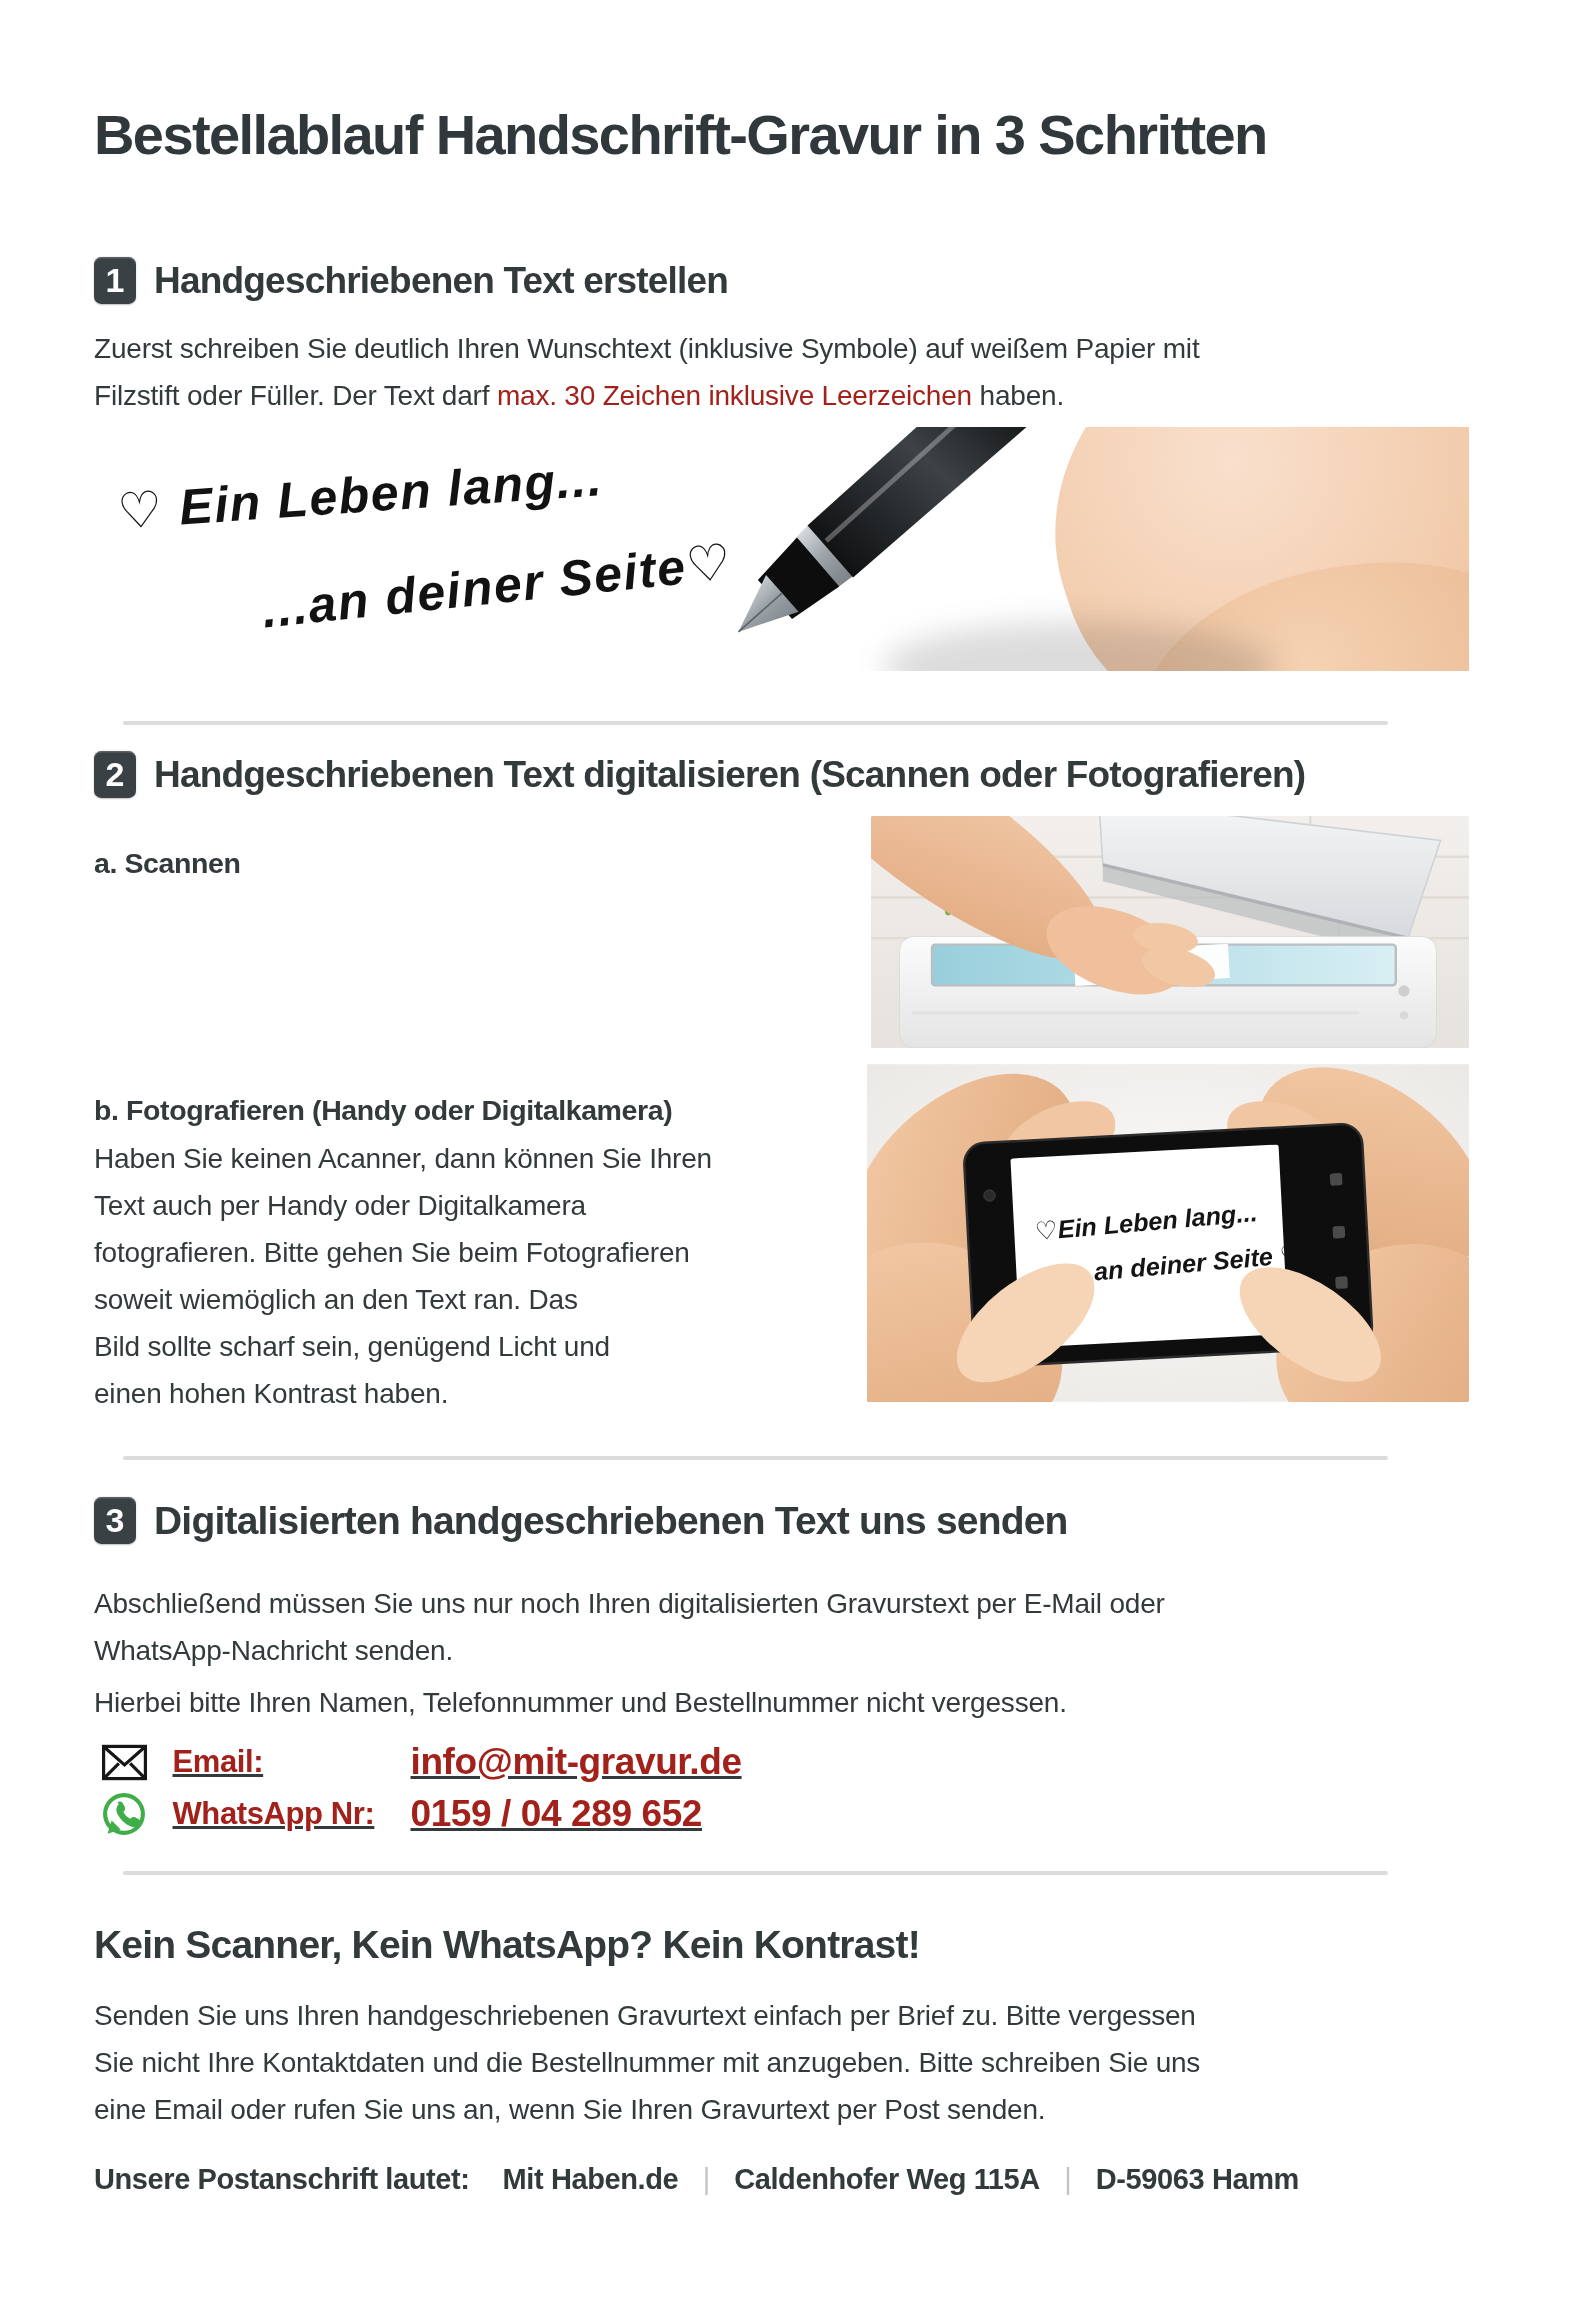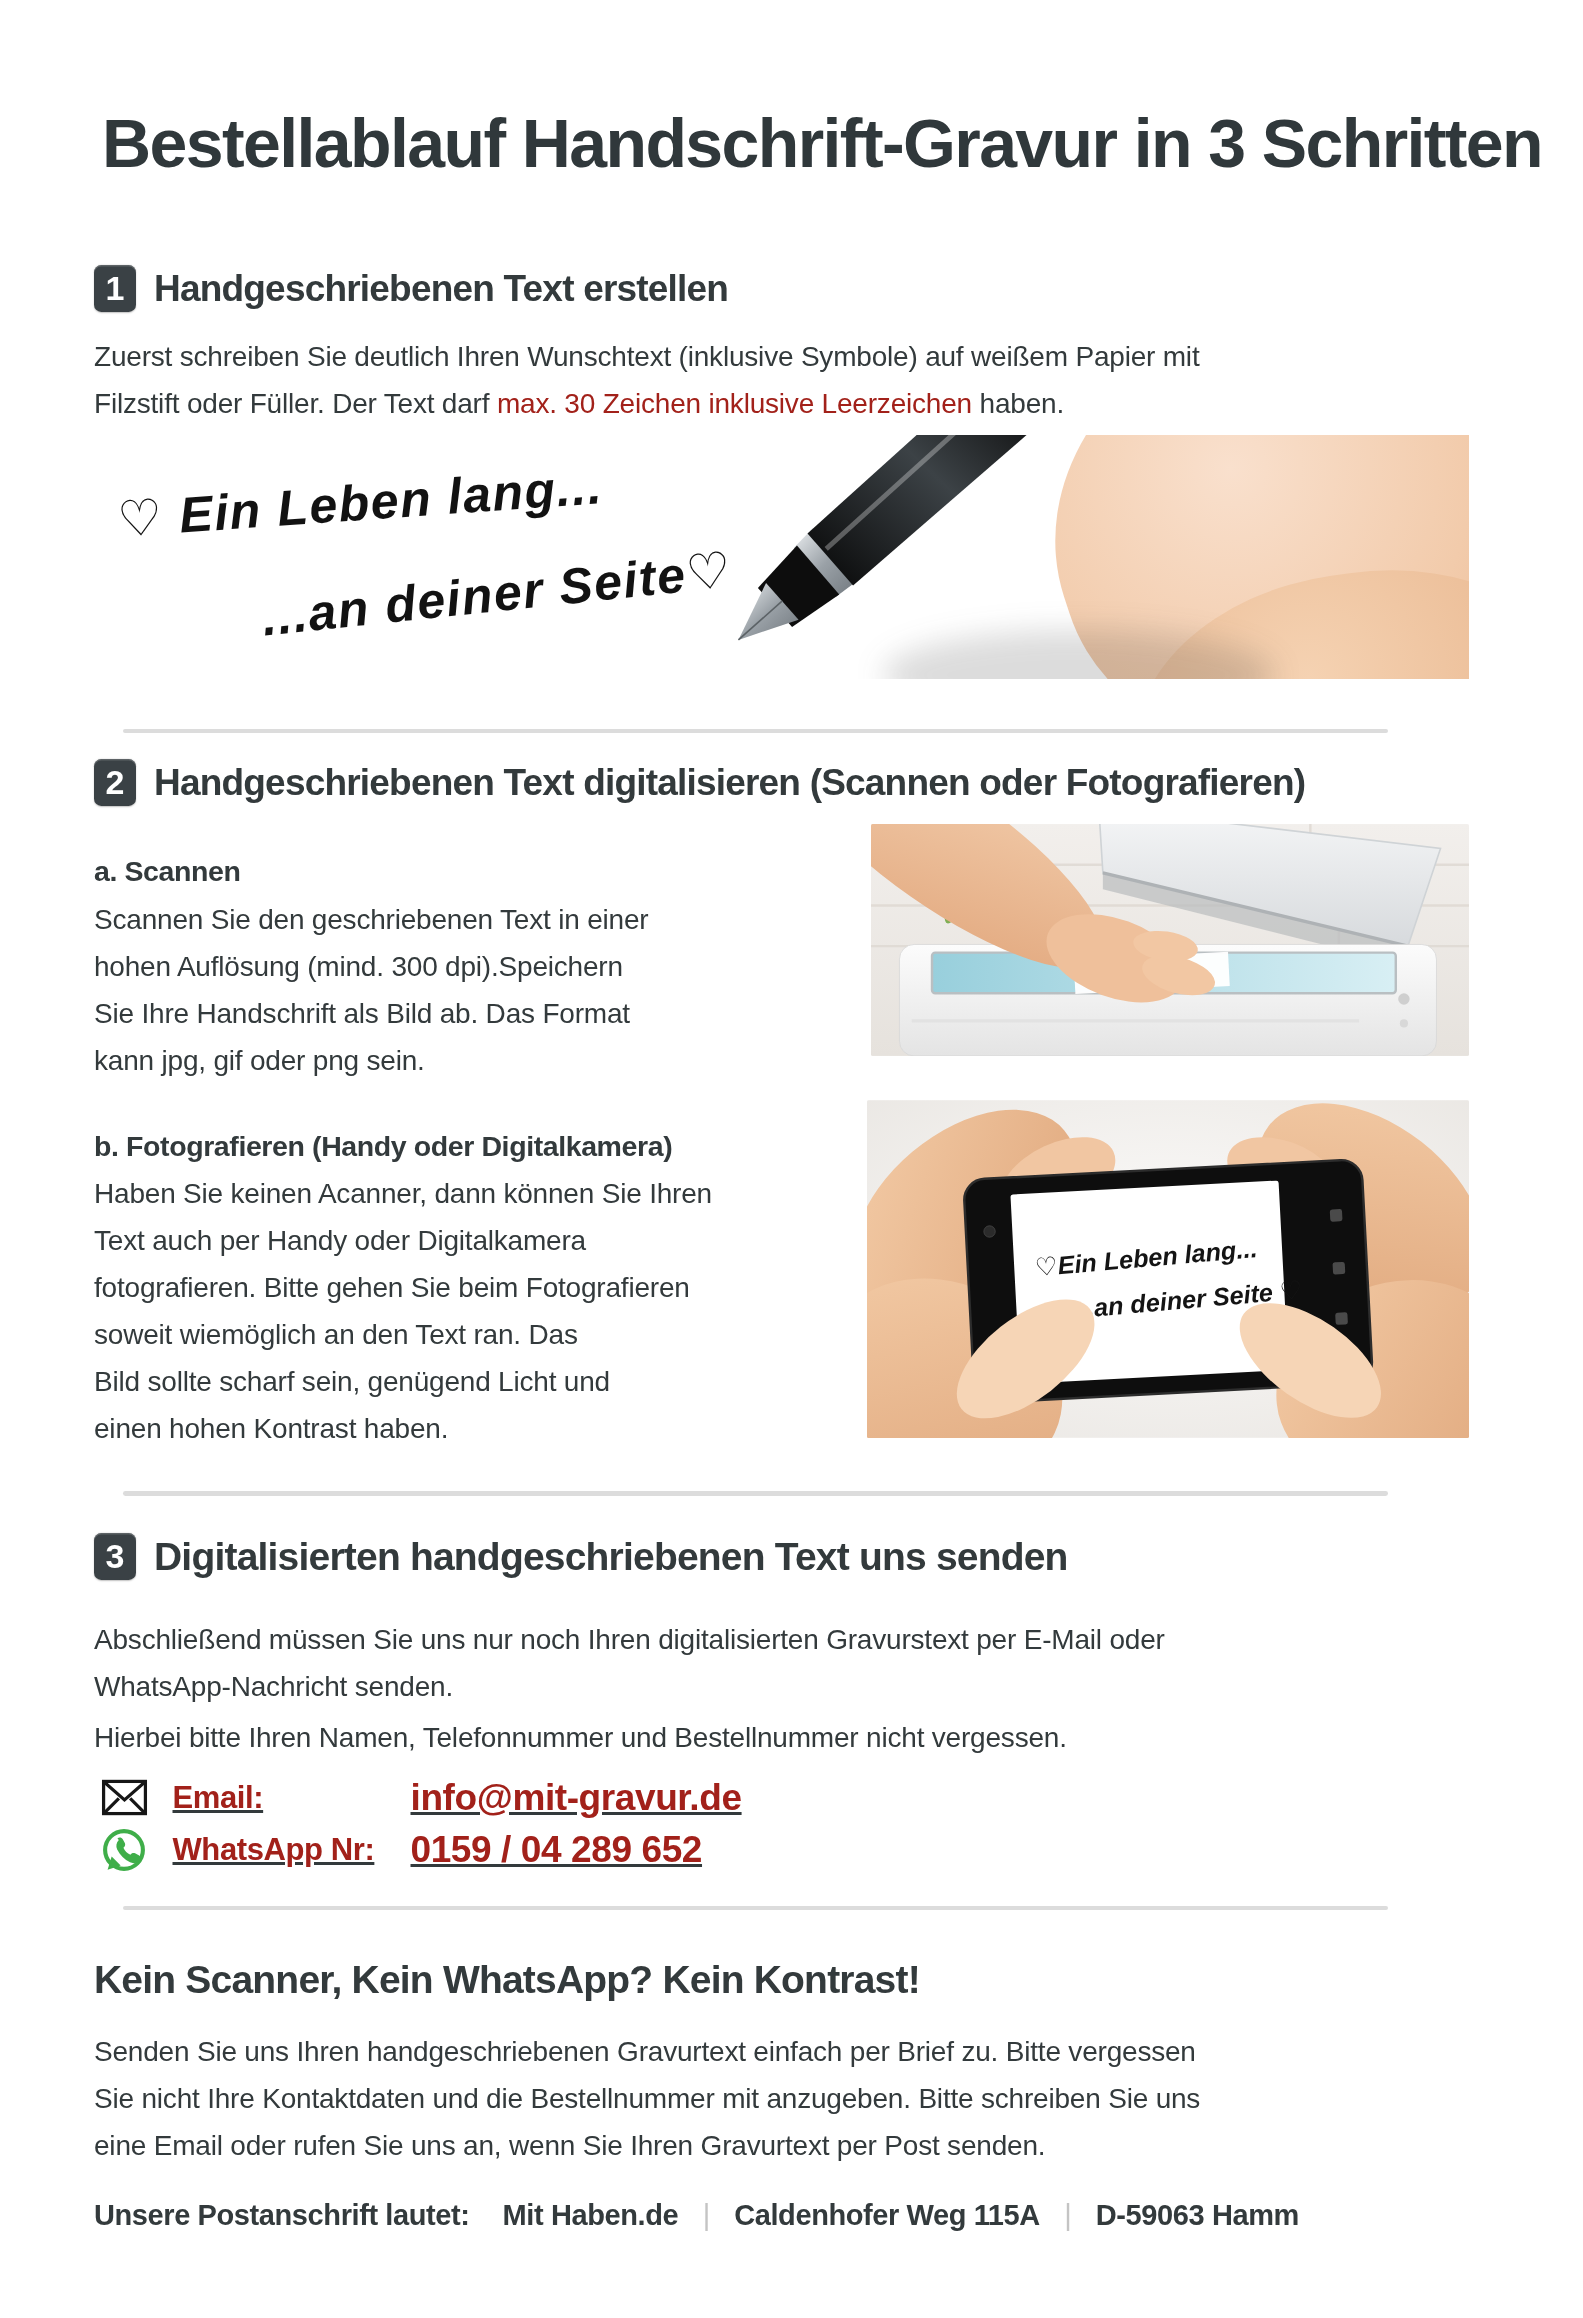--- a/index.html
+++ b/index.html
@@ -14,21 +14,21 @@
   body{
     width:1584px;height:2319px;background:#ffffff;
     font-family:"Liberation Sans","DejaVu Sans",sans-serif;
     color:var(--ink);
     overflow:hidden;
   }
   .page{position:relative;width:1584px;height:2319px;background:#fff;}
   .content{width:1375px;margin-left:94px;padding-top:101px;}
 
   h1.title{
-    margin:8px;font-size:68px;line-height:68px;font-weight:bold;
+    margin:0;font-size:56px;line-height:68px;font-weight:bold;
     letter-spacing:-1.6px;color:#30383b;white-space:nowrap;
   }
 
   .step-header{display:flex;align-items:center;gap:18px;}
   .step-header.s1{margin-top:88px;}
   .step-header.s2{margin-top:26px;}
   .step-header.s3{margin-top:37px;}
   .badge{
     flex:0 0 auto;width:42px;height:47px;background:var(--badge);
     border-radius:7.3px;color:#fff;font-weight:bold;font-size:34px;
@@ -151,24 +151,20 @@
     <div class="divider d1"></div>
 
     <div class="step-header s2">
       <span class="badge">2</span>
       <h2>Handgeschriebenen Text digitalisieren (Scannen oder Fotografieren)</h2>
     </div>
 
     <div class="row row-a">
       <div class="txt">
         <h3 class="sub">a. Scannen</h3>
-        <p class="body">Scannen Sie den geschriebenen Text in einer
-hohen Auflösung (mind. 300 dpi).Speichern
-Sie Ihre Handschrift als Bild ab. Das Format
-kann jpg, gif oder png sein.</p>
       </div>
       <div class="ill ill-scanner">
         <svg viewBox="0 0 735 285" width="598" height="232">
           <defs>
             <linearGradient id="g2wall" x1="0" y1="0" x2="0" y2="1">
               <stop offset="0" stop-color="#f2efec"></stop>
                 <stop offset="1" stop-color="#e6e2dd"></stop>
             </linearGradient>
             <linearGradient id="g2lid" x1="0" y1="0" x2="0" y2="1">
               <stop offset="0" stop-color="#f5f6f7"></stop>

